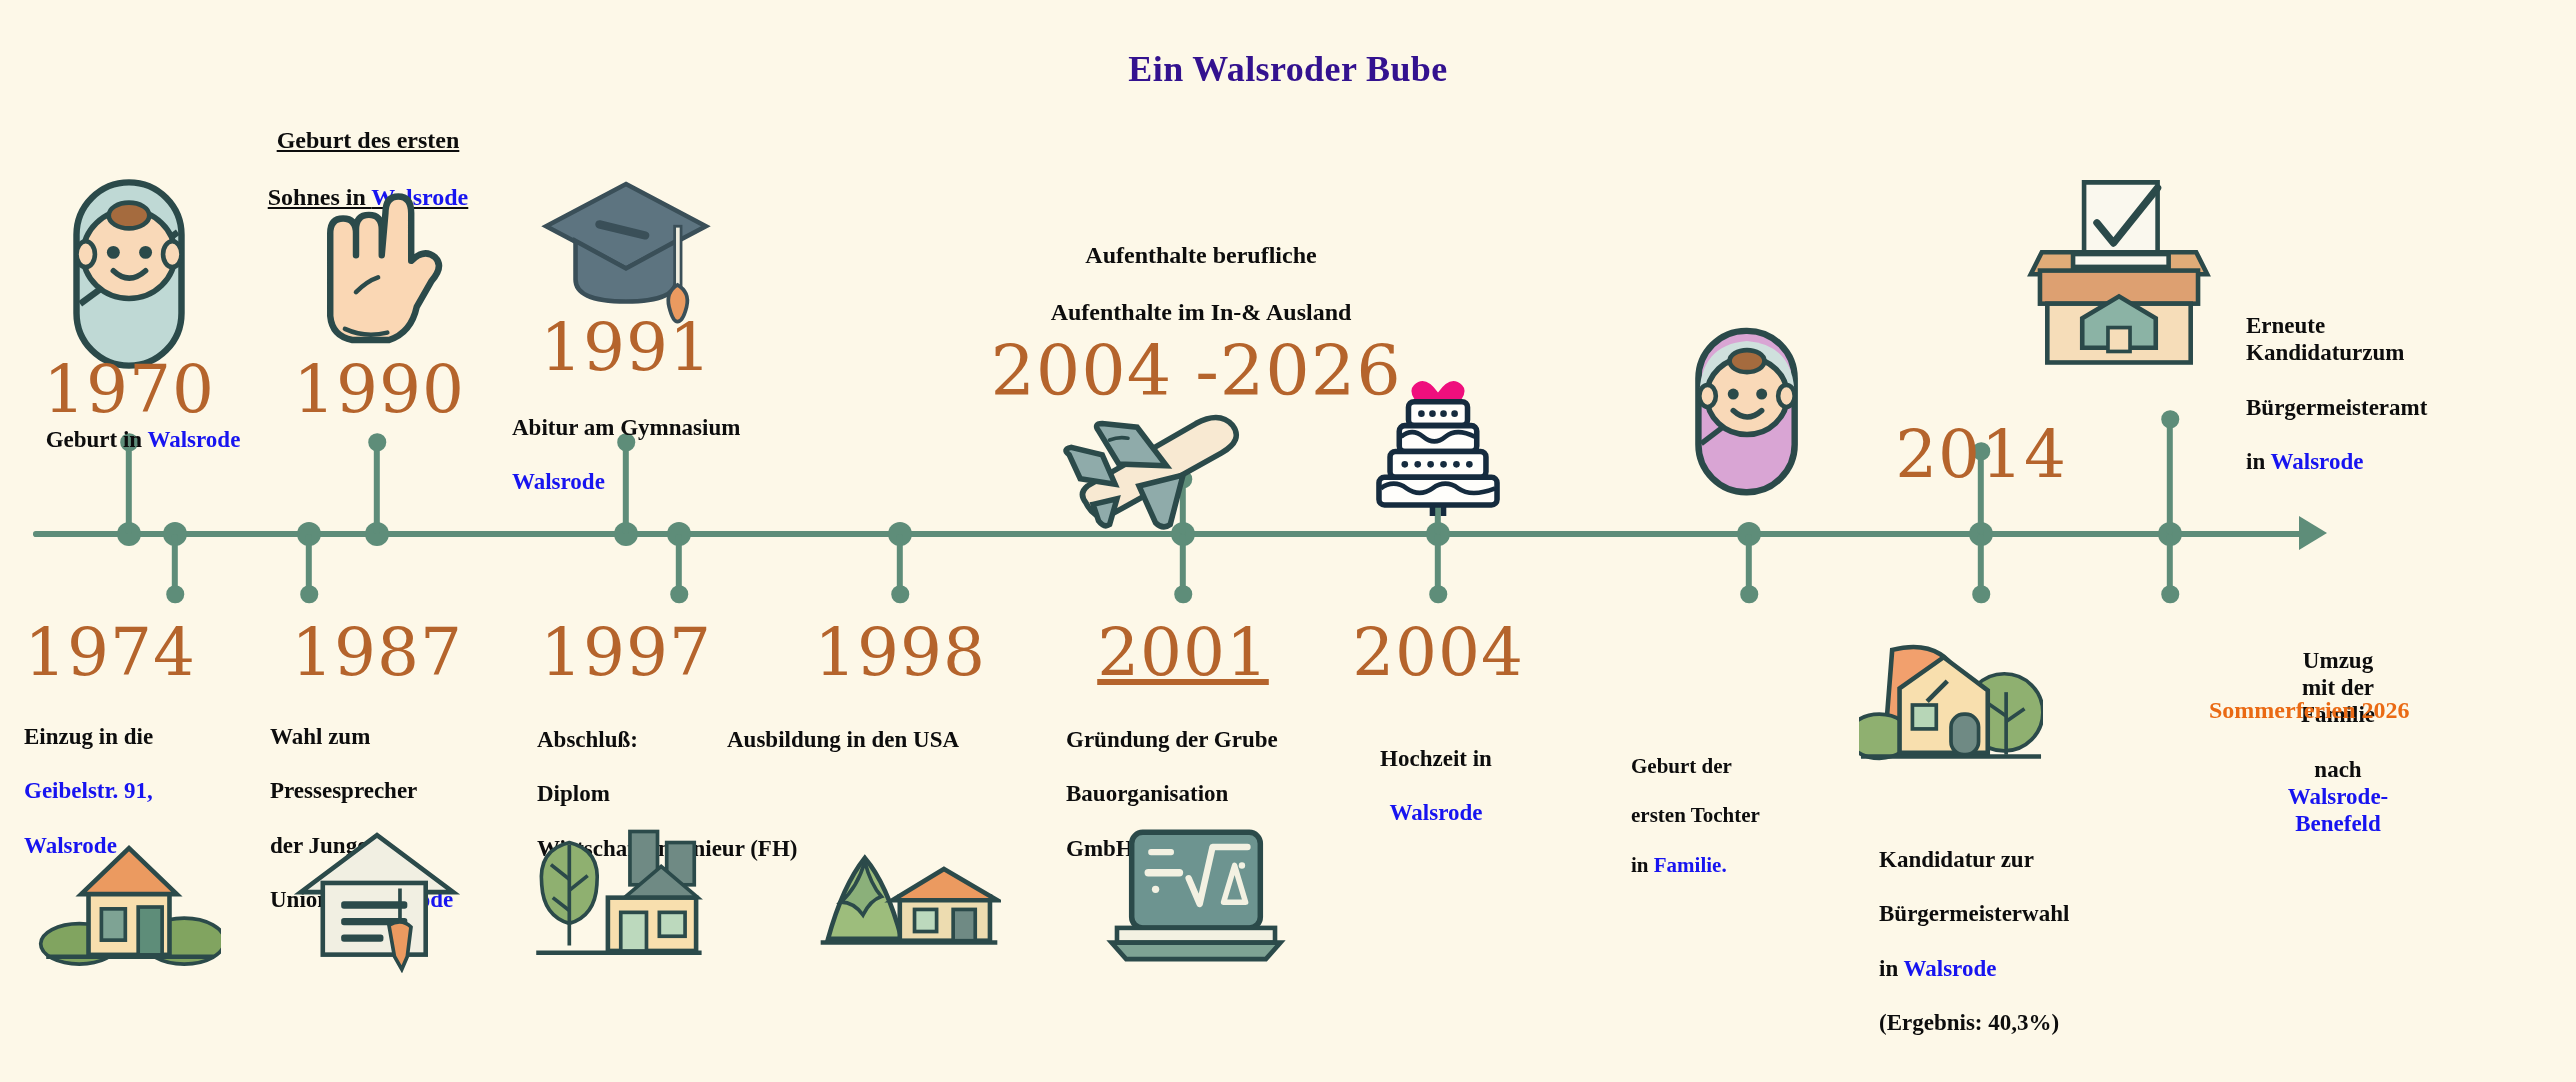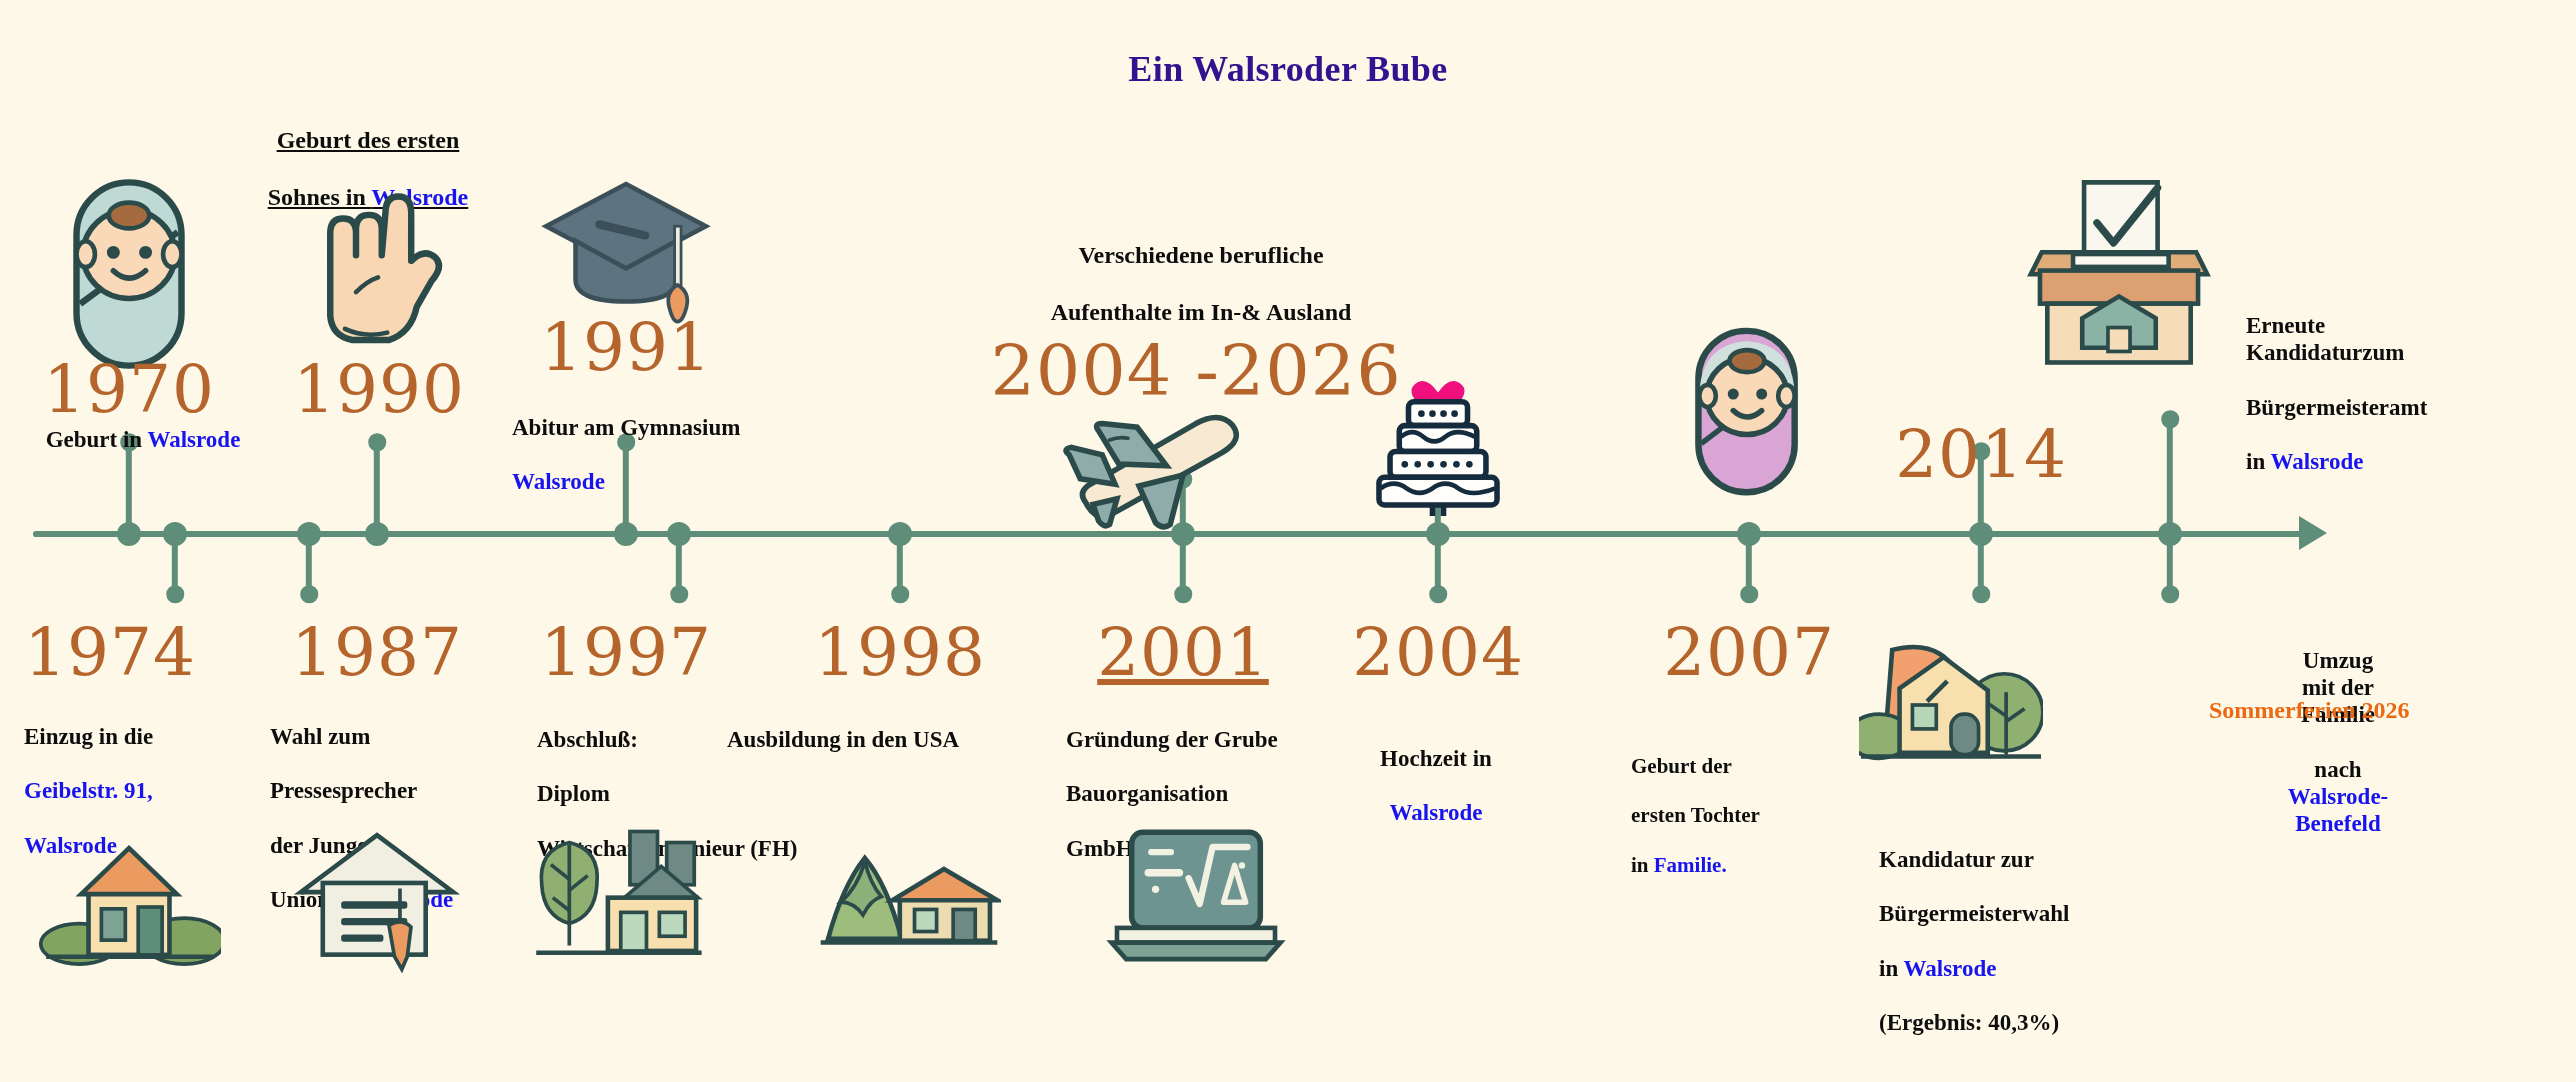--- a/index.html
+++ b/index.html
@@ -286,21 +286,21 @@
       <rect x="48" y="26" width="28" height="7" rx="3" fill="#f3f1e2"></rect>
       <rect x="44" y="48" width="42" height="8" rx="4" fill="#f3f1e2"></rect>
       <circle cx="56" cy="70" r="4" fill="#f3f1e2"></circle>
       <circle cx="150" cy="44" r="3.5" fill="#f3f1e2"></circle>
       <path d="M92 58 L104 86 L118 24 L156 24" stroke="#f3f1e2" stroke-width="7" fill="none" stroke-linecap="round" stroke-linejoin="round"></path>
       <path d="M130 84 L142 44 L154 84 Z" stroke="#f3f1e2" stroke-width="6" fill="none" stroke-linejoin="round"></path>
     </svg>
   </div>
 
   <div class="headnote" style="left:1201px; top:212px; width:479px;">
-    <span>Verschiedene berufliche</span><br>
+    <span>Aufenthalte berufliche</span><br>
     <span>Aufenthalte im In-&amp; Ausland</span>
   </div>
   <div class="year range" style="left:1196px; top:336px;">2004 -2026</div>
   <div class="icon" style="left:1150px; top:407px;">
     <svg width="202" height="124" viewBox="0 0 220 135">
       <path d="M40 104 Q32 94 42 86 L160 18 Q186 4 200 20 Q212 36 188 50 L66 118 Q50 124 40 104 Z" fill="#f8e9d2" stroke="#2b4a4a" stroke-width="6"></path>
       <path d="M54 26 Q48 18 58 18 L96 22 L128 64 L76 62 Z" fill="#8fabaa" stroke="#2b4a4a" stroke-width="6"></path>
       <path d="M66 36 Q76 32 86 34" stroke="#2b4a4a" stroke-width="4" fill="none" stroke-linecap="round"></path>
       <path d="M22 52 Q14 46 24 44 L58 52 L72 84 L34 78 Z" fill="#8fabaa" stroke="#2b4a4a" stroke-width="6"></path>
       <path d="M98 86 L146 74 L132 128 Q124 134 116 126 Z" fill="#8fabaa" stroke="#2b4a4a" stroke-width="6"></path>
@@ -343,21 +343,20 @@
       <path d="M8 80 Q8 22 60 18 Q112 22 112 80 L60 112 Z" fill="#cfe0dd" stroke="none"></path>
       <ellipse cx="60" cy="78" rx="44" ry="42" fill="#f9d9b8" stroke="#2b4a4a" stroke-width="6"></ellipse>
       <ellipse cx="17" cy="78" rx="9" ry="12" fill="#f9d9b8" stroke="#2b4a4a" stroke-width="5"></ellipse>
       <ellipse cx="103" cy="78" rx="9" ry="12" fill="#f9d9b8" stroke="#2b4a4a" stroke-width="5"></ellipse>
       <ellipse cx="60" cy="40" rx="19" ry="12" fill="#a56b3e" stroke="#2b4a4a" stroke-width="5"></ellipse>
       <circle cx="45" cy="76" r="6" fill="#2b4a4a"></circle>
       <circle cx="76" cy="76" r="6" fill="#2b4a4a"></circle>
       <path d="M45 94 Q60 108 76 94" stroke="#2b4a4a" stroke-width="6" fill="none" stroke-linecap="round"></path>
     </svg>
   </div>
-  <div class="year" style="left:1749px; top:620px;">2007</div>
   <div class="cap sm" style="left:1631px; top:729px;">
     <span>Geburt der</span><br>
     <span>ersten Tochter</span><br>
     <span>in </span><span class="hl">Familie.</span>
   </div>
 
   <div class="year" style="left:1981px; top:422px;">2014</div>
   <div class="icon" style="left:1951px; top:626px;">
     <svg width="184" height="147" viewBox="0 0 200 160">
       <path d="M36 26 Q100 10 116 76 L116 128 L28 128 Z" fill="#f2a06d" stroke="#2b4a4a" stroke-width="5"></path>

